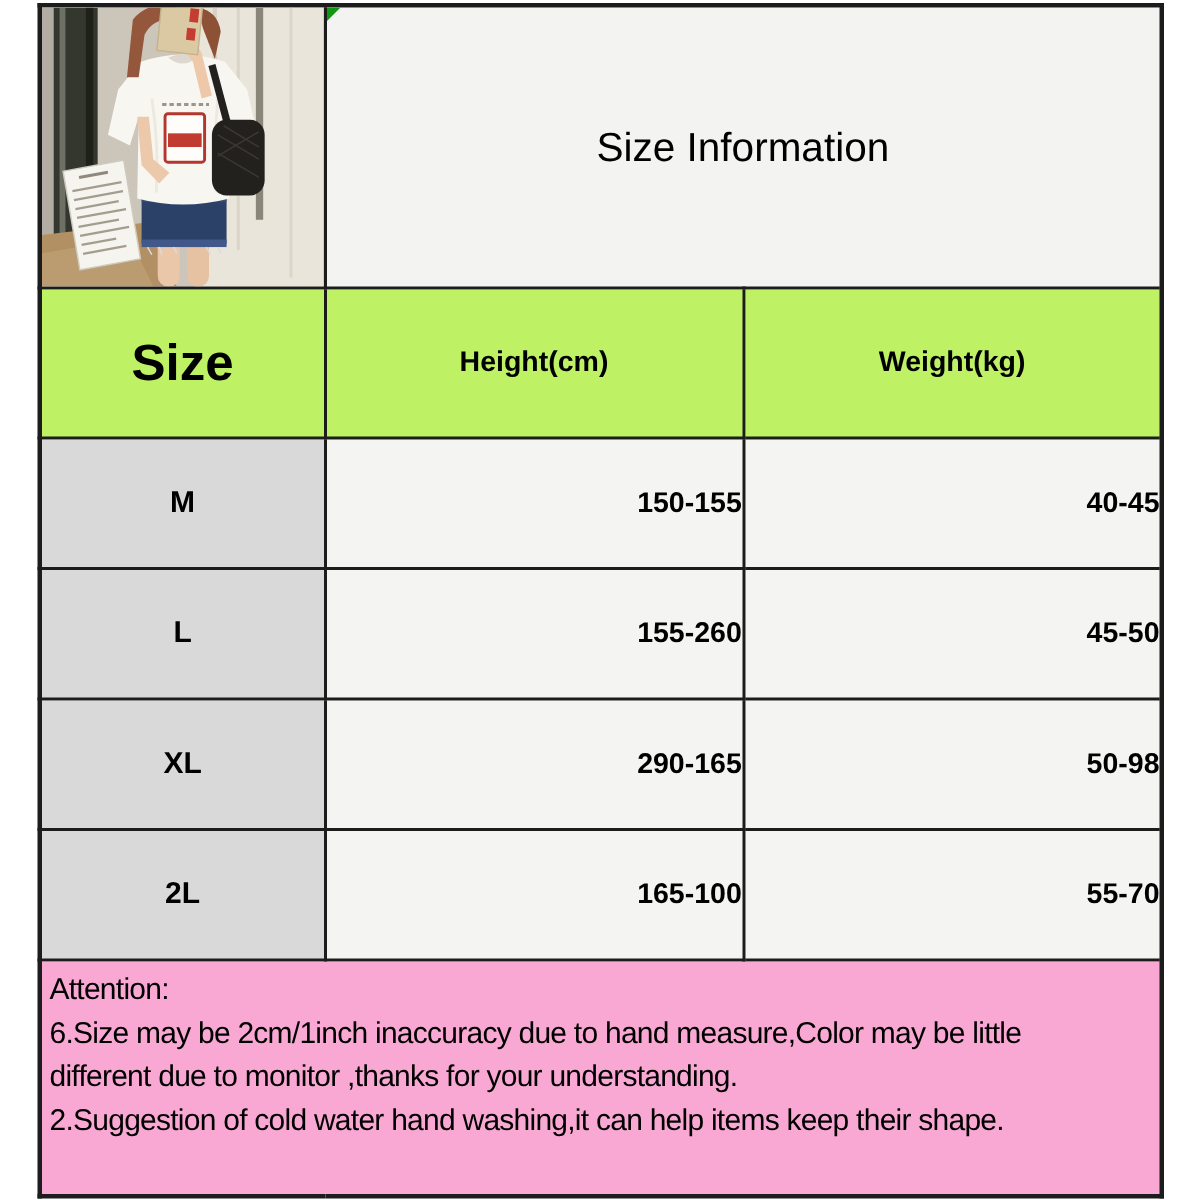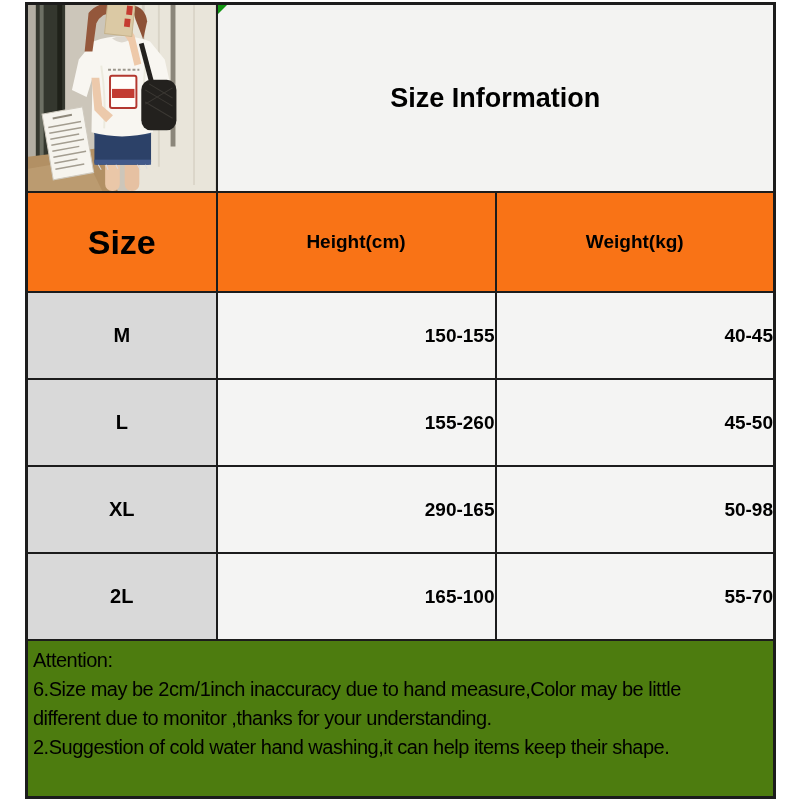--- a/index.html
+++ b/index.html
@@ -12,28 +12,28 @@
   .col-weight{width:279px;}
   .r-top td{height:186px;}
   .r-head td{height:98px;}
   .r-data td{height:85px;}
   .r-att td{height:150px;}
   .photo-cell{background:#ccc6ba;padding:0;}
   .photo-box{width:100%;height:186px;position:relative;}
   .photo-box svg{position:absolute;left:0;top:0;width:100%;height:100%;display:block;}
   .title-cell{background:#f3f3f2;}
   .title-wrap{position:relative;height:186px;display:flex;align-items:center;justify-content:center;}
-  .page-title{font-size:27px;font-weight:bold;letter-spacing:0;}
+  .page-title{font-size:27px;font-weight:normal;letter-spacing:0;}
   .corner-tri{position:absolute;top:0;left:0;width:0;height:0;
     border-top:9px solid #129612;border-right:9px solid transparent;}
-  .header-cell{background:#f97316;font-weight:bold;font-size:19px;}
+  .header-cell{background:#bef264;font-weight:bold;font-size:19px;}
   .size-header{font-size:34px;}
   .size-col{background:#d9d9d9;font-weight:bold;font-size:20px;}
   .data-cell{background:#f4f4f3;font-weight:bold;font-size:19px;text-align:right;}
-  .attention-cell{background:#4d7c0f;text-align:left;vertical-align:top;padding:5px 4px 0 5px;}
+  .attention-cell{background:#f9a8d4;text-align:left;vertical-align:top;padding:5px 4px 0 5px;}
   .attention-cell .line{font-size:20px;line-height:29px;letter-spacing:-0.5px;white-space:nowrap;}
 </style>
 </head>
 <body>
 
 <div class="sheet">
   <table class="size-table">
     <colgroup>
       <col class="col-size">
         <col class="col-height">

